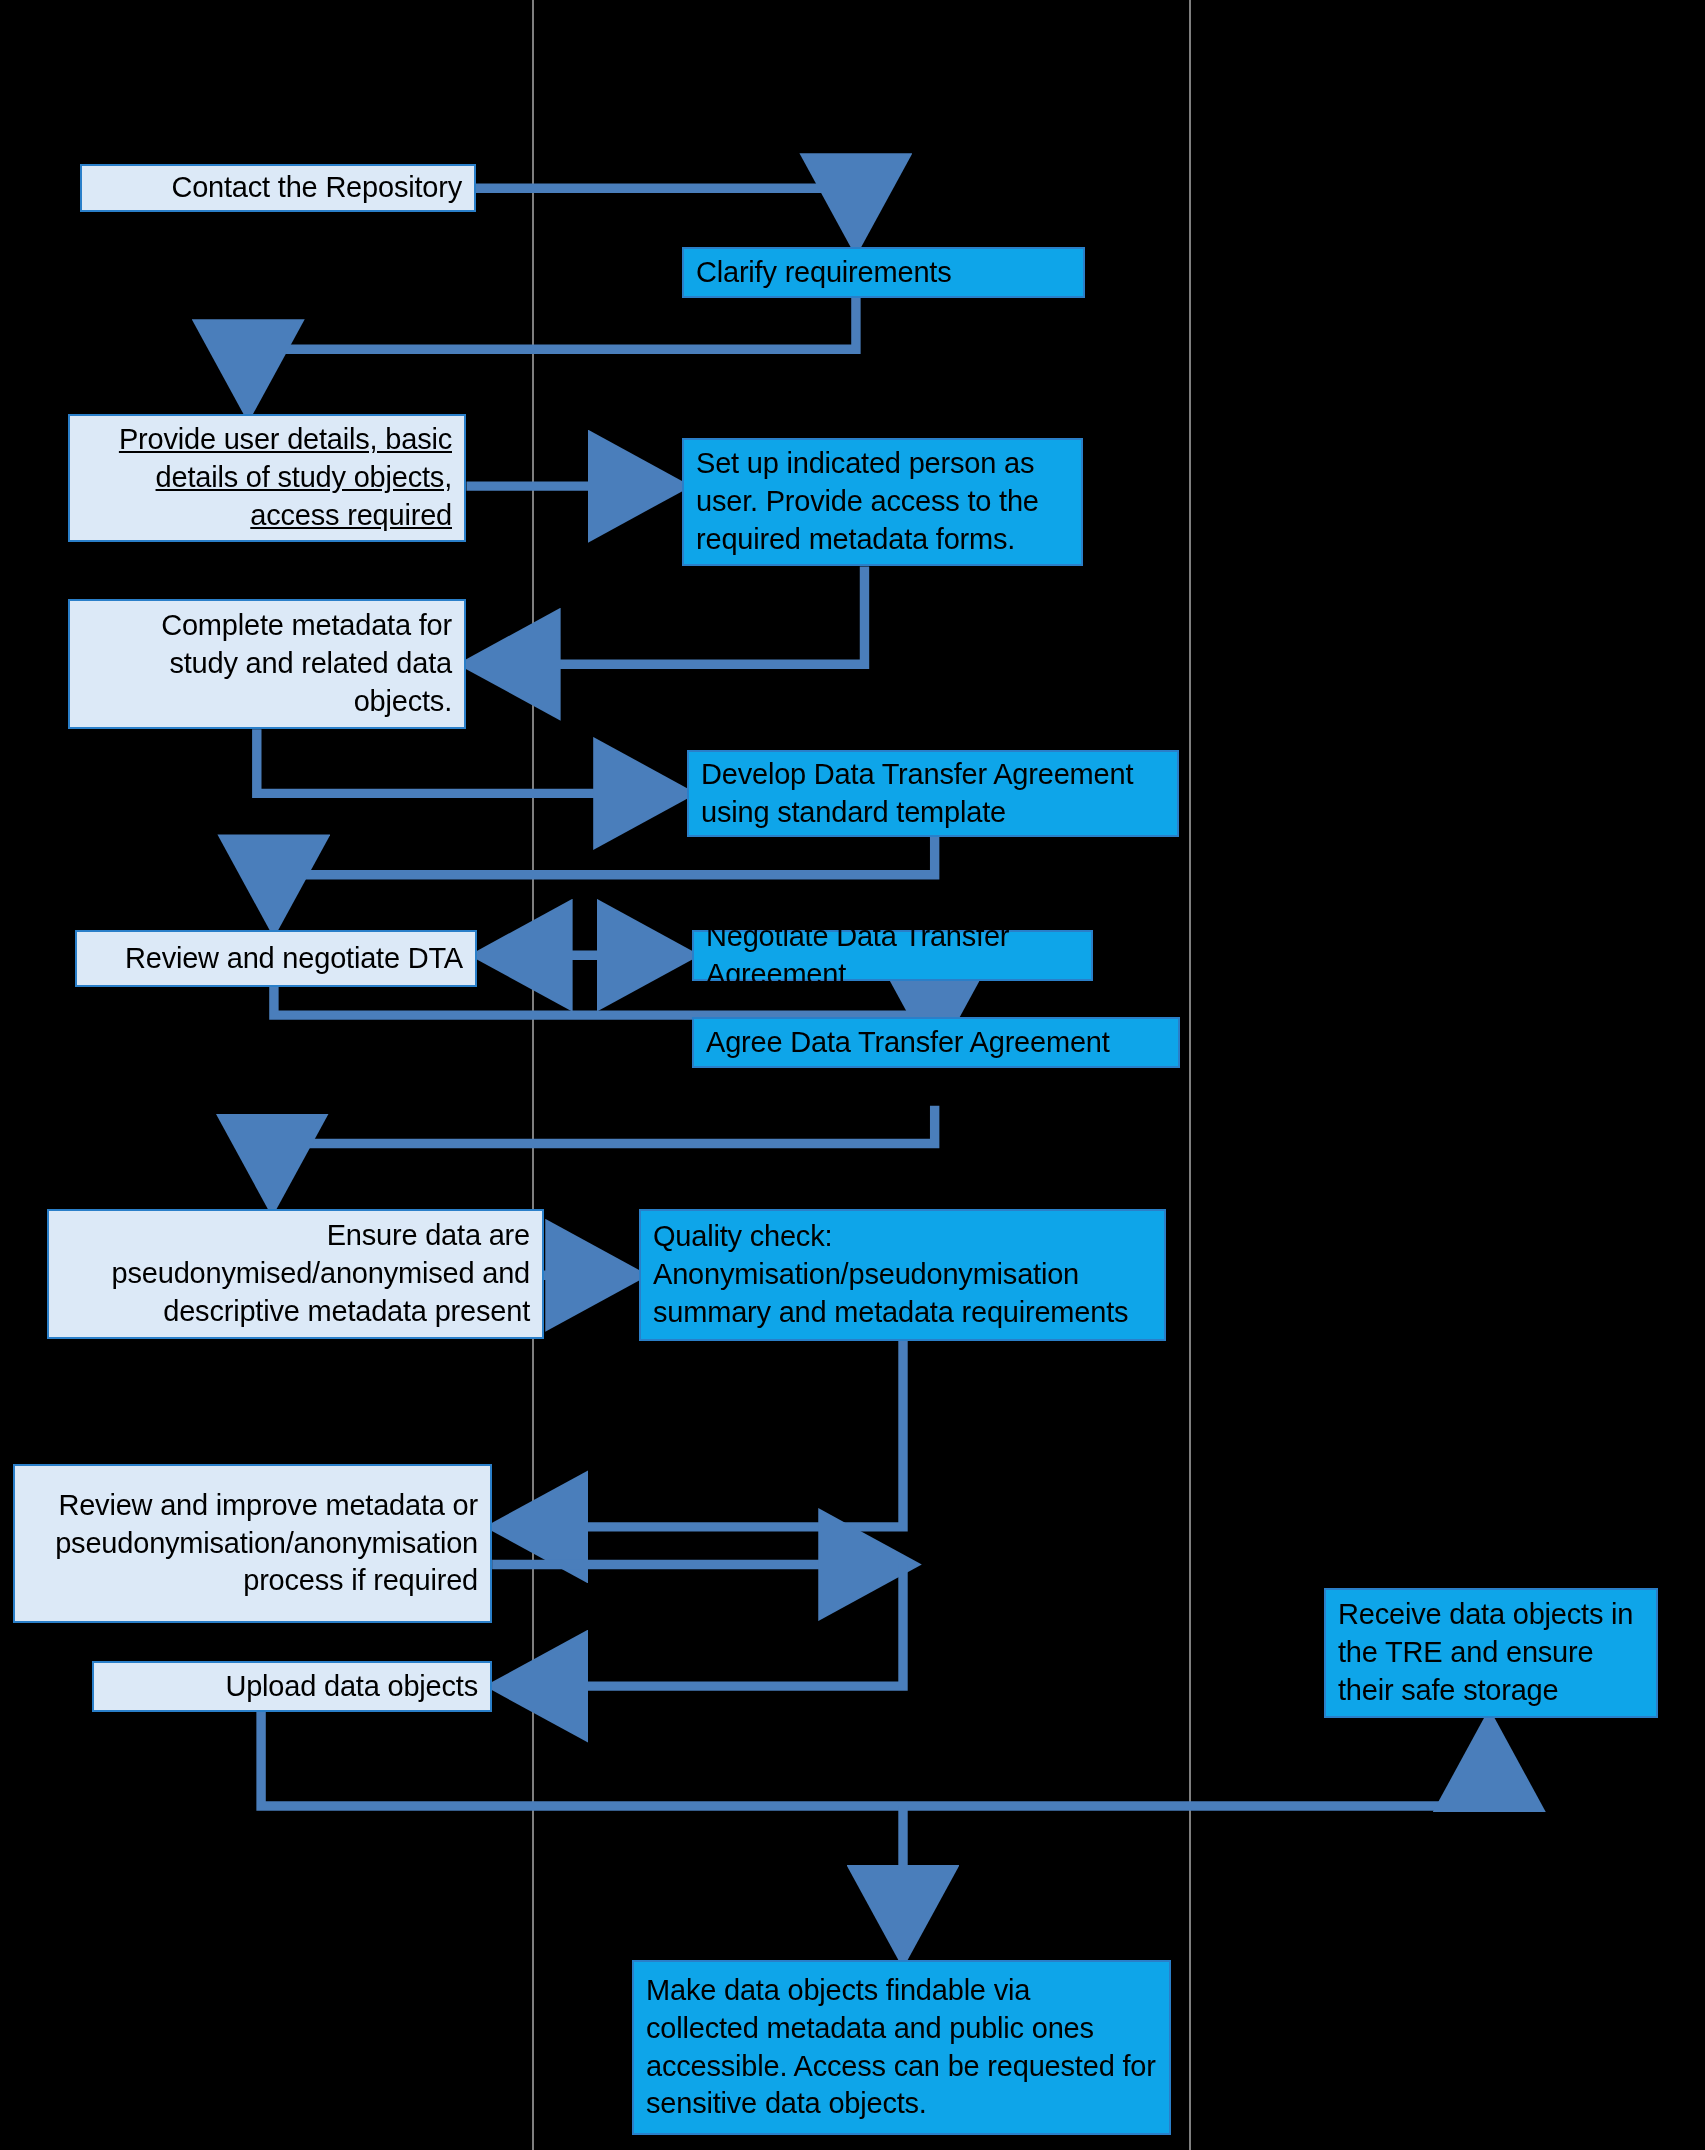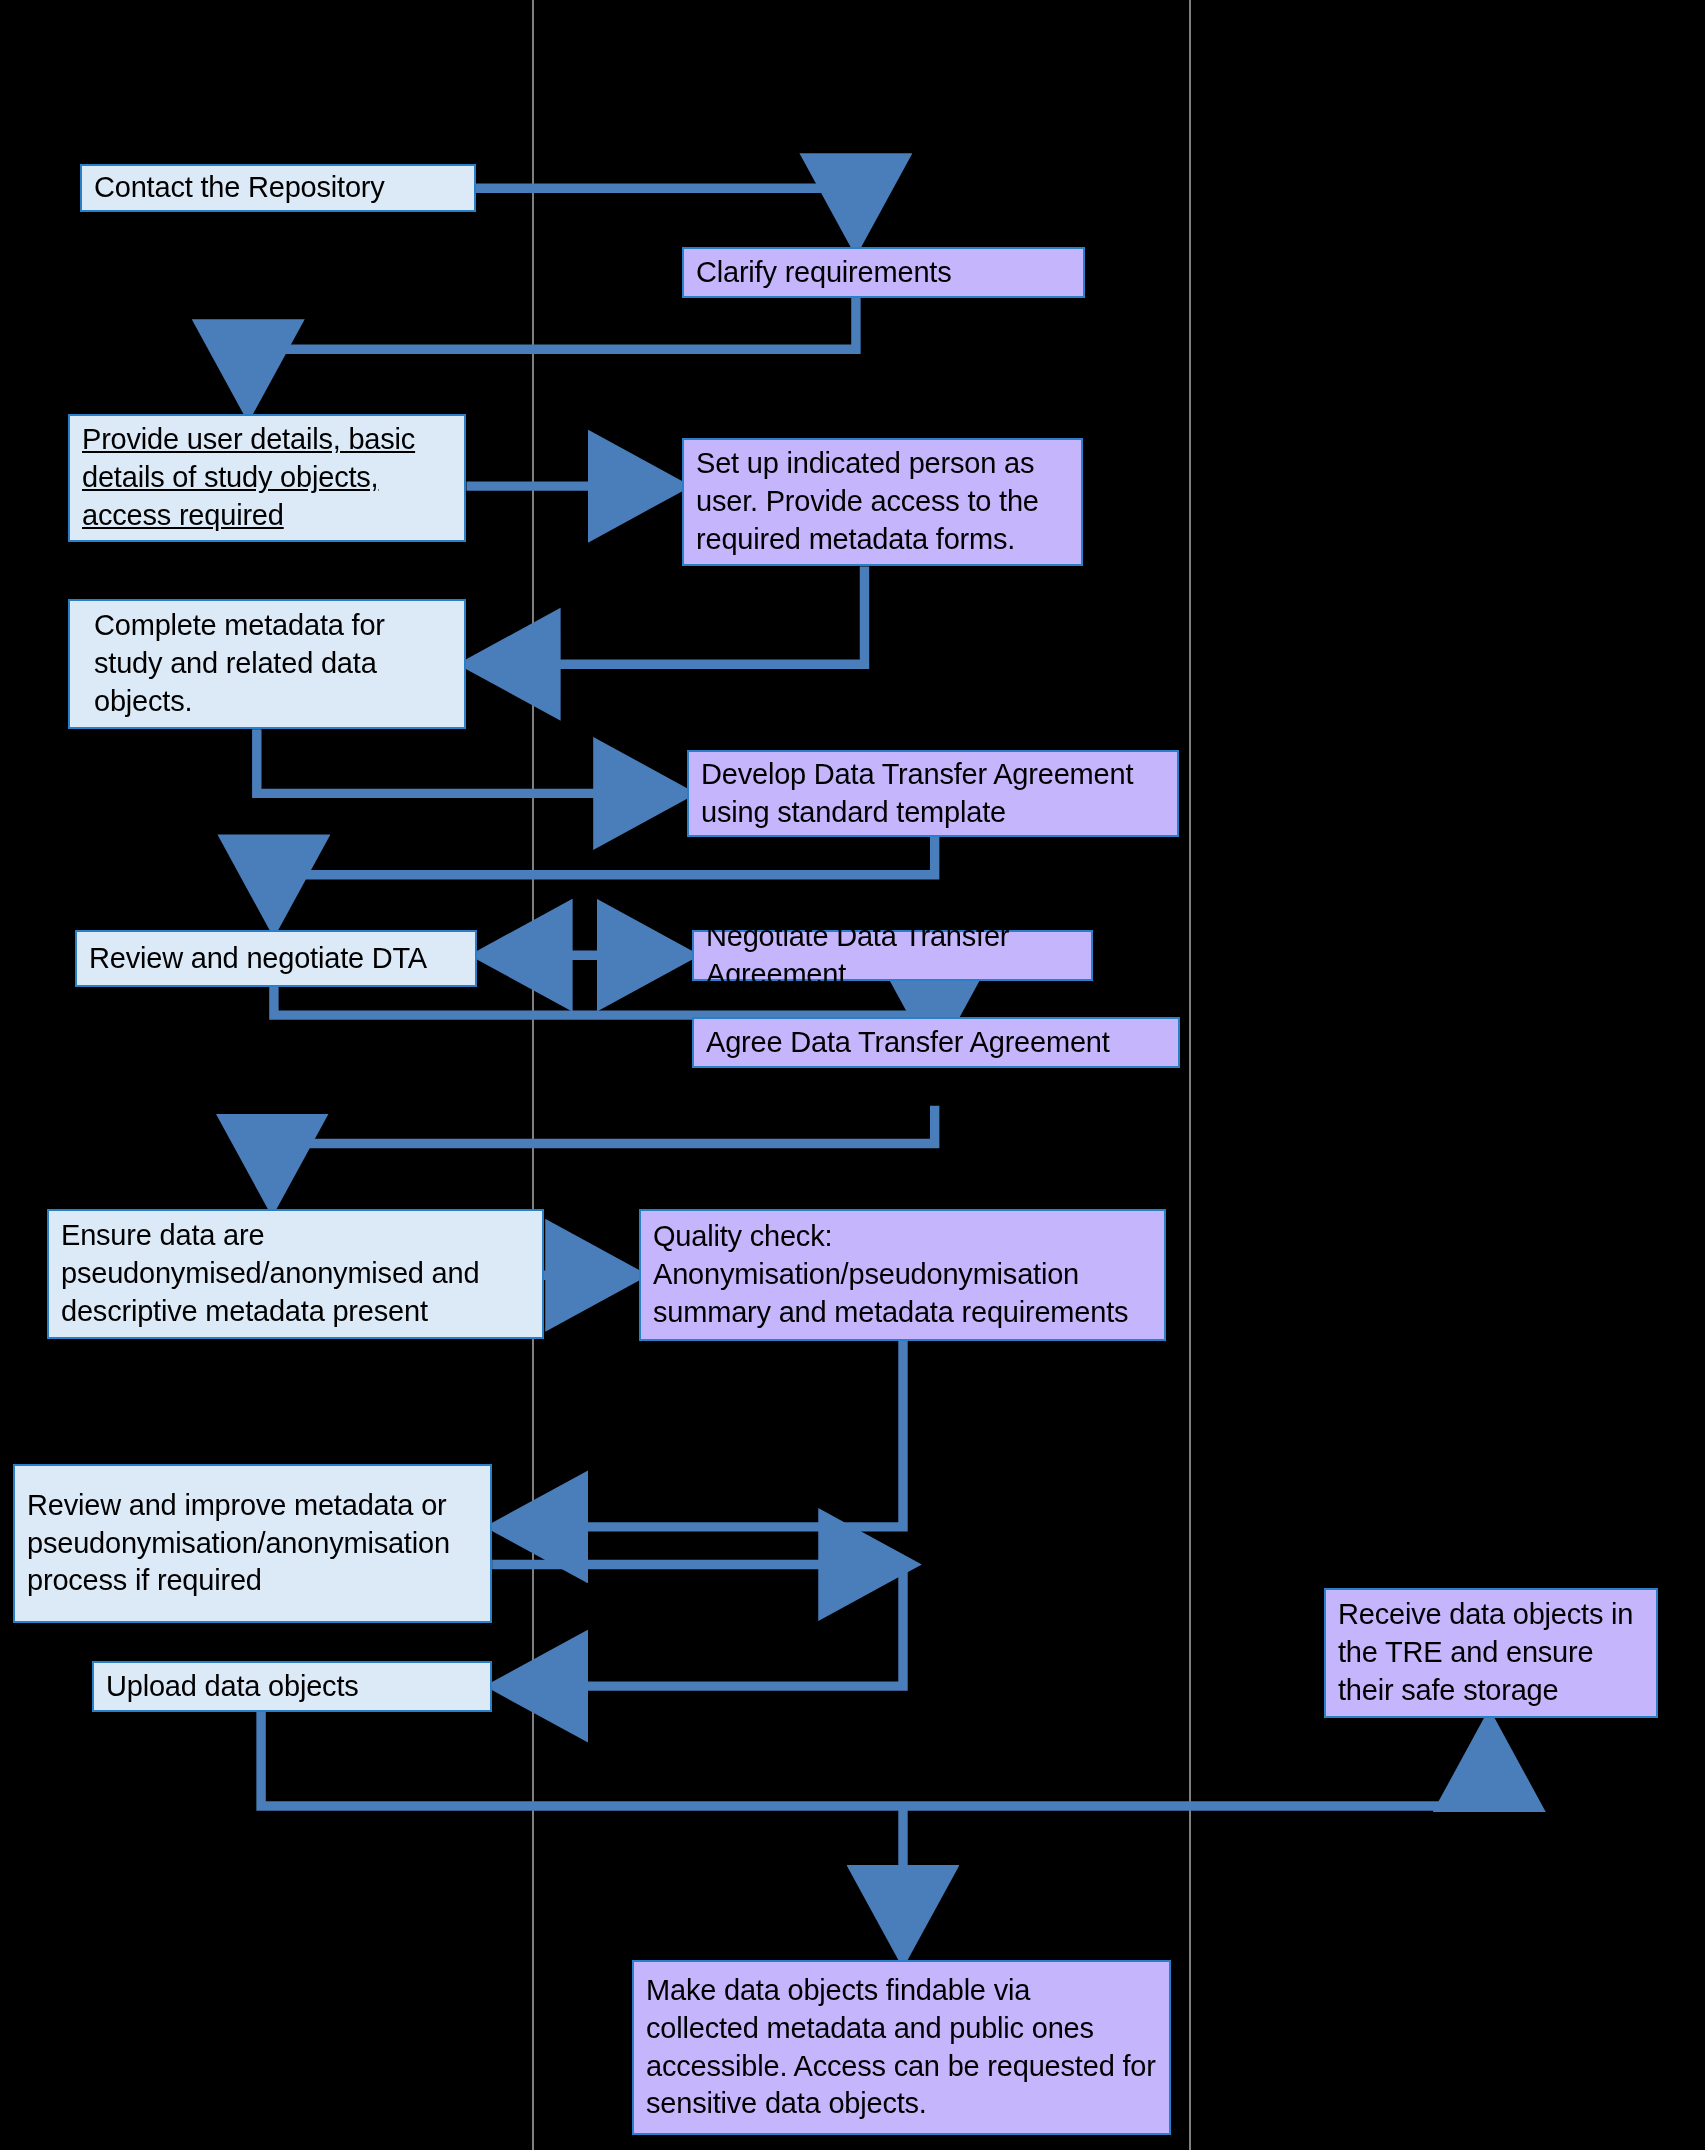--- a/index.html
+++ b/index.html
@@ -29,22 +29,22 @@
     display: flex;
     align-items: center;
     justify-content: flex-start;
     padding: 5.1px 12px;
     line-height: 1.30;
     font-size: 29px;
     color: #000000;
     font-family: "Liberation Sans", sans-serif;
     letter-spacing: -0.2px;
   }
-  .node.requester { background: #dce9f7; }
-  .node.repository { background: #c4b5fd; }
+  .node.requester { background: #dce9f7; text-align: right; }
+  .node.repository { background: #0ea5e9; }
   .node-label { display: block; width: 100%; white-space: pre-line; }
   .divider {
     position: absolute;
     width: 1.7px;
     background: #7f7f7f;
   }
 </style>
 </head>
 <body>
 

